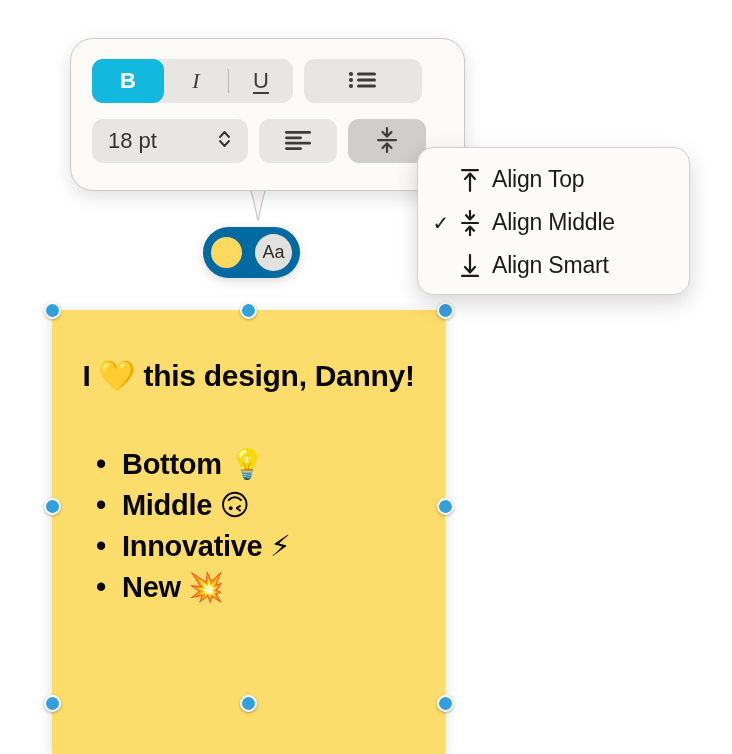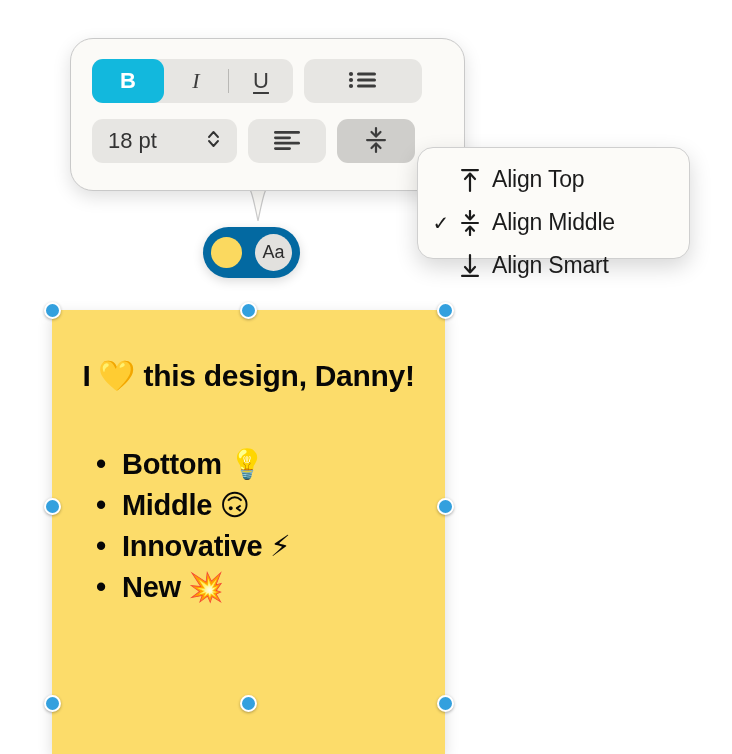--- a/index.html
+++ b/index.html
@@ -165,21 +165,21 @@
   }
   .tb-divider {
     width: 1px;
     height: 24px;
     background: #b9b8b5;
   }
   .btn-list { width: 118px; }
   .group-list { margin-left: 11px; }
 
   .stepper-group {
-    width: 145px;
+    width: 156px;
     justify-content: space-between;
     padding: 0 16px;
     cursor: pointer;
   }
   .stepper-value {
     font-size: 22px;
     color: #333333;
     font-family: "Liberation Sans", sans-serif;
   }
   .group-align { margin-left: 11px; width: 78px; justify-content: center; }
@@ -226,21 +226,21 @@
     cursor: pointer;
     font-family: "Liberation Sans", sans-serif;
   }
 
   
   #align-menu {
     position: absolute;
     left: 417px;
     top: 147px;
     width: 273px;
-    height: 112px;
+    height: 148px;
     background: #fcfbf8;
     border-radius: 16px;
     border: 1px solid #cfcfcf;
     box-shadow: 0 8px 22px rgba(0,0,0,0.16);
     box-sizing: border-box;
     padding: 10px 0;
   }
   .menu-item {
     height: 43px;
     display: flex;

